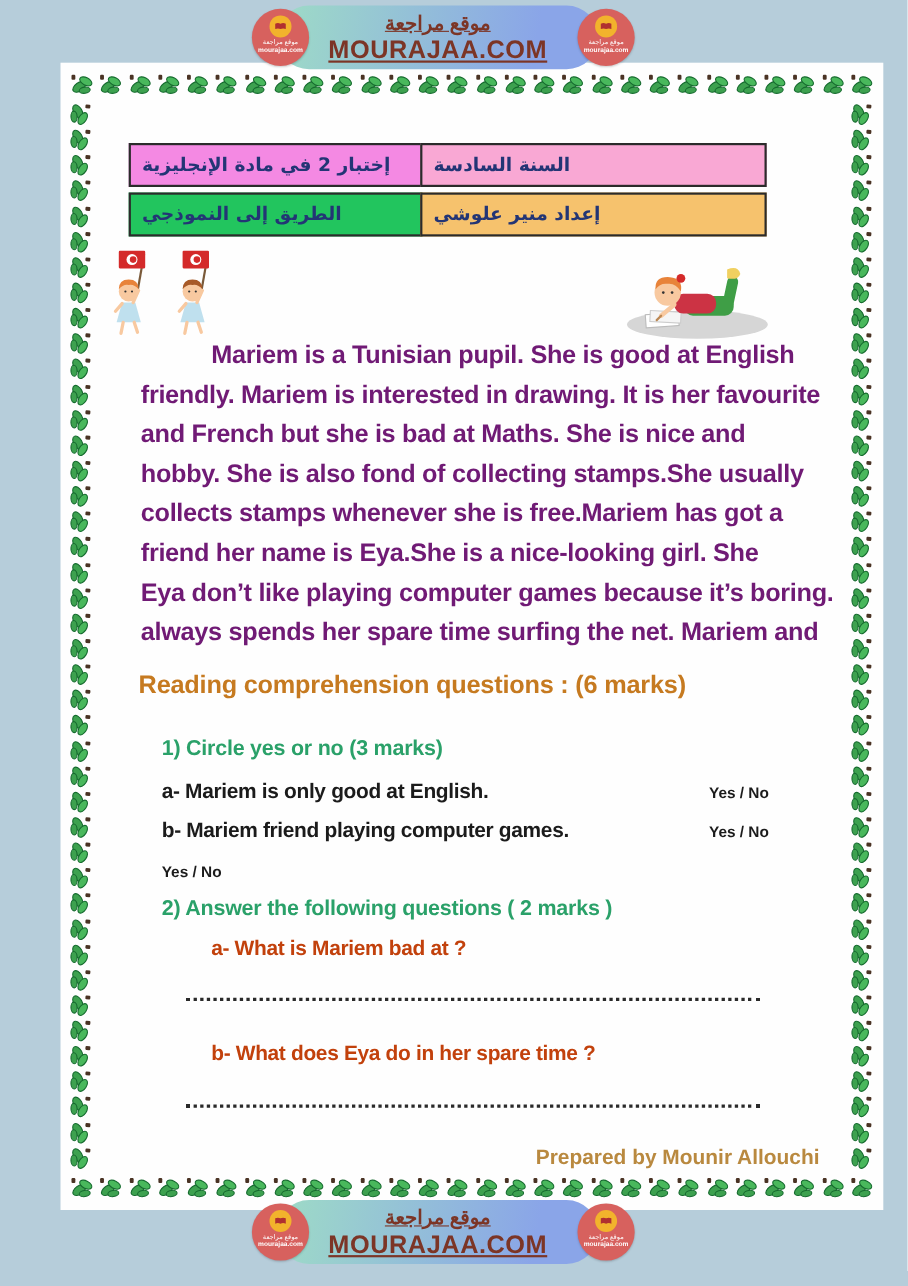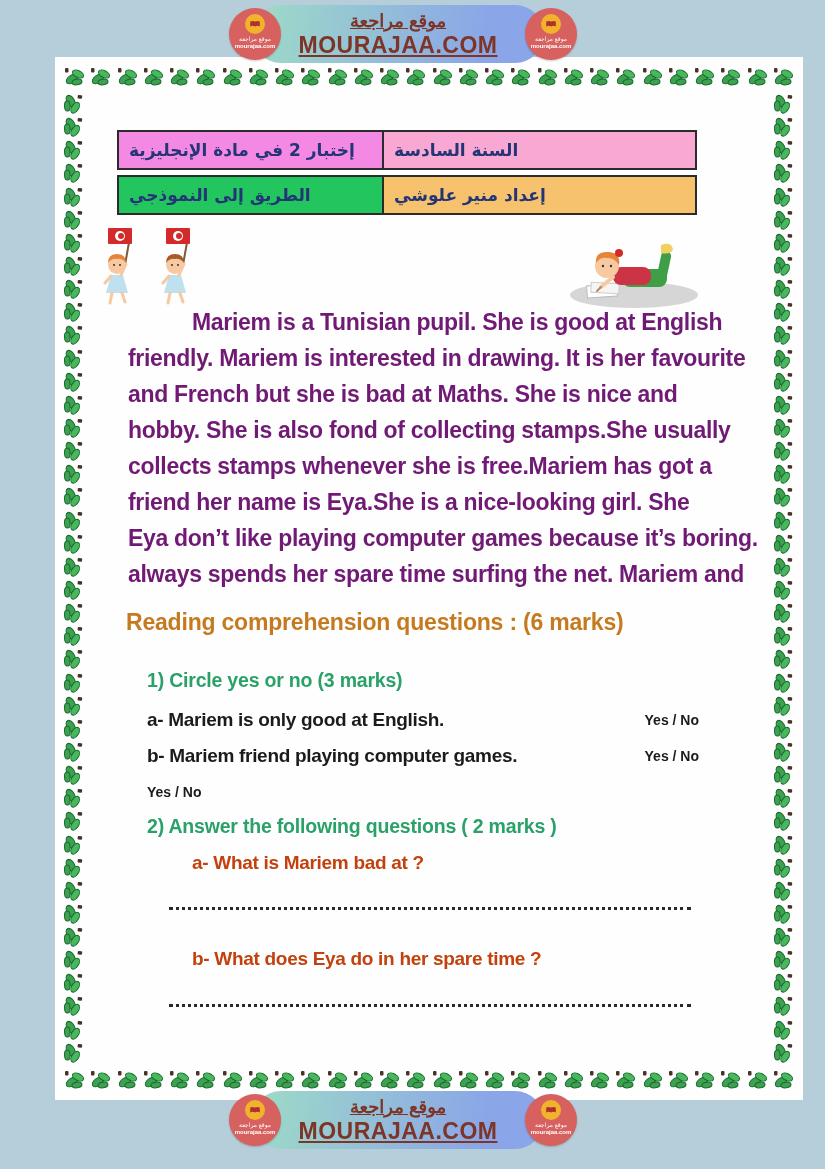--- a/index.html
+++ b/index.html
@@ -1027,20 +1027,21 @@
   </div>
 
   <div class="sec-heading q2h">2) Answer the following questions ( 2 marks )</div>
 
   <div class="q2item q2a">a- What is Mariem bad at ?</div>
   <div class="answer-line al1"></div>
 
   <div class="q2item q2b">b- What does Eya do in her spare time ?</div>
   <div class="answer-line al2"></div>
 
+  <div class="prepared">Prepared by Mounir Allouchi</div>
 </div>
 
 <div class="banner topbar">
   <div class="pill">
     <div class="site-ar">موقع مراجعة</div>
     <div class="site-url">MOURAJAA.COM</div>
   </div>
   <div class="logo leftpos">
     <div class="logo-sun">
       <svg width="12" height="8" viewBox="0 0 20 12">

